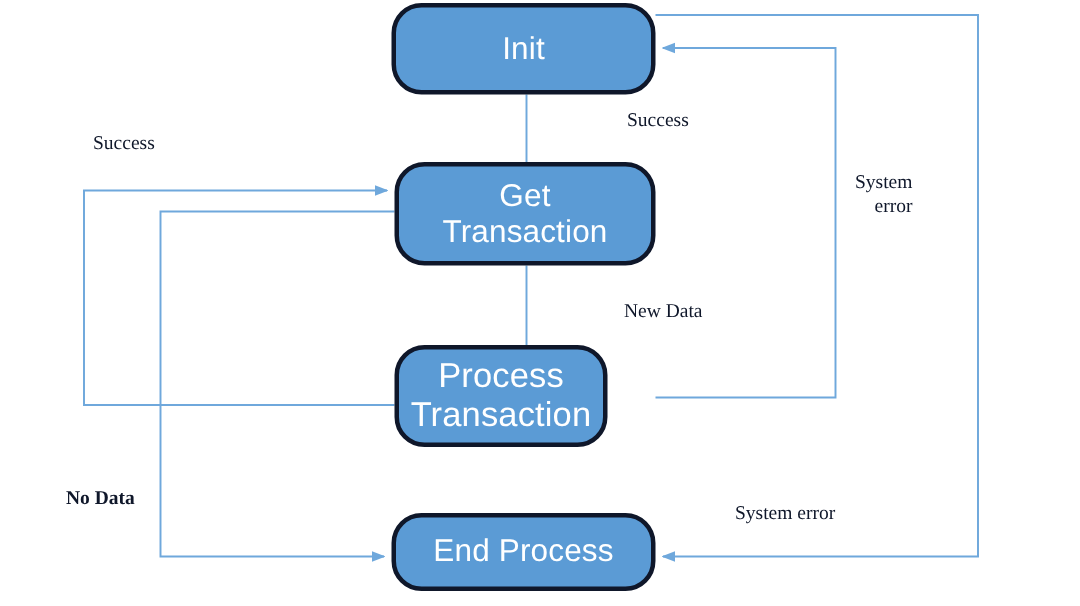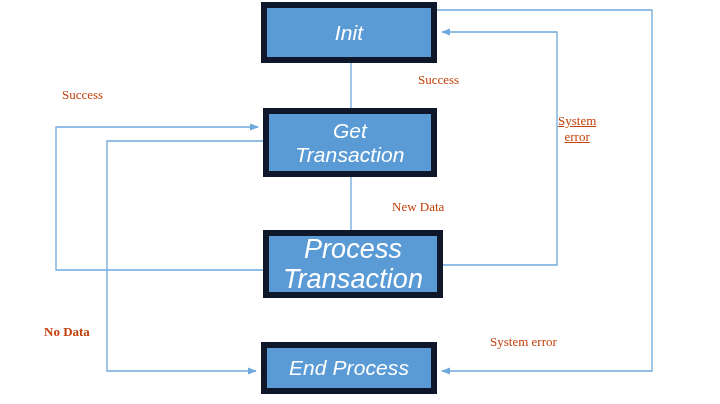--- a/index.html
+++ b/index.html
@@ -18,47 +18,46 @@
   #wires {
     position: absolute;
     left: 0;
     top: 0;
     width: 720px;
     height: 404px;
   }
   .node {
     position: absolute;
     background: #5B9BD5;
-    border: 6px solid #0f172a;
-    border-radius: 0;
+    border: 3px solid #0f172a;
+    border-radius: 20px;
     box-sizing: border-box;
     display: flex;
     align-items: center;
     justify-content: center;
     text-align: center;
     color: #ffffff;
     font-family: "Liberation Sans", sans-serif;
     font-weight: 400;
     line-height: 1.12;
     letter-spacing: 0.1px;
-    font-style: italic;
   }
   .node-label {
     display: block;
     white-space: pre-line;
     padding: 0 6px;
   }
   .edge-label {
     position: absolute;
-    color: #c2410c;
+    color: #0f172a;
     font-family: "Liberation Serif", serif;
     font-size: 13px;
     line-height: 1.25;
     white-space: pre-line;
-    text-align: center;
+    text-align: right;
   }
 </style>
 </head>
 <body>
 
 <div id="canvas">
 
   <svg id="wires" viewBox="0 0 720 404" xmlns="http://www.w3.org/2000/svg">
     <defs>
       <marker id="arrow" viewBox="0 0 10 10" refX="9" refY="5" markerWidth="7" markerHeight="7" orient="auto-start-reverse">
@@ -85,35 +84,35 @@
 
   <div class="node" style="left:261px; top:2px; width:176px; height:61px; font-size:21px;">
     <span class="node-label">Init</span>
   </div>
 
   <div class="node" style="left:263px; top:108px; width:174px; height:69px; font-size:21px;">
     <span class="node-label">Get
 Transaction</span>
   </div>
 
-  <div class="node" style="left:263px; top:230px; width:180px; height:68px; font-size:27px;">
+  <div class="node" style="left:263px; top:230px; width:142px; height:68px; font-size:23px;">
     <span class="node-label">Process
 Transaction</span>
   </div>
 
   <div class="node" style="left:261px; top:342px; width:176px; height:52px; font-size:21px;">
     <span class="node-label">End Process</span>
   </div>
 
   <div class="edge-label" style="left:62px; top:87px;">Success</div>
 
   <div class="edge-label" style="left:418px; top:72px;">Success</div>
 
-  <div class="edge-label" style="left:558px; top:113px;text-decoration:underline;">System
+  <div class="edge-label" style="left:570px; top:113px;">System
 error</div>
 
-  <div class="edge-label" style="left:392px; top:199px;">New Data</div>
+  <div class="edge-label" style="left:416px; top:199px;">New Data</div>
 
   <div class="edge-label" style="left:44px; top:324px;font-weight:bold;">No Data</div>
 
   <div class="edge-label" style="left:490px; top:334px;">System error</div>
 
 </div>
 
 </body></html>

